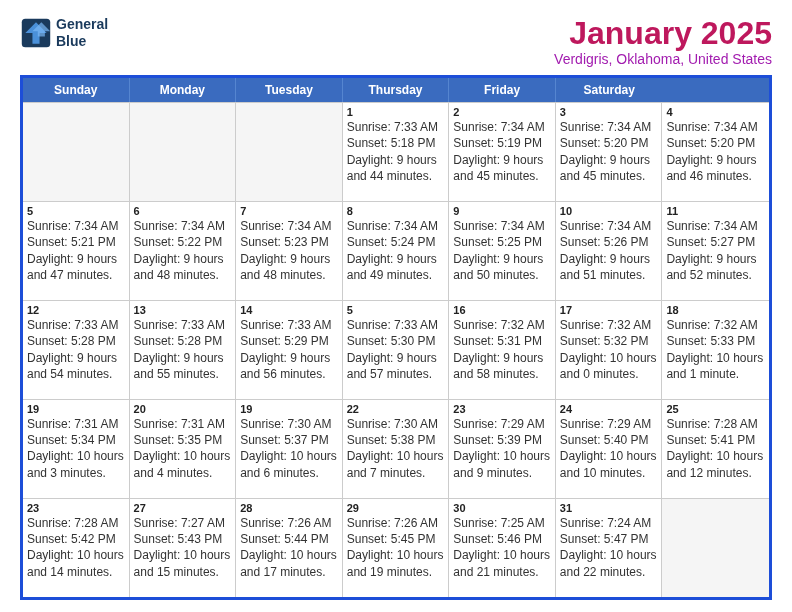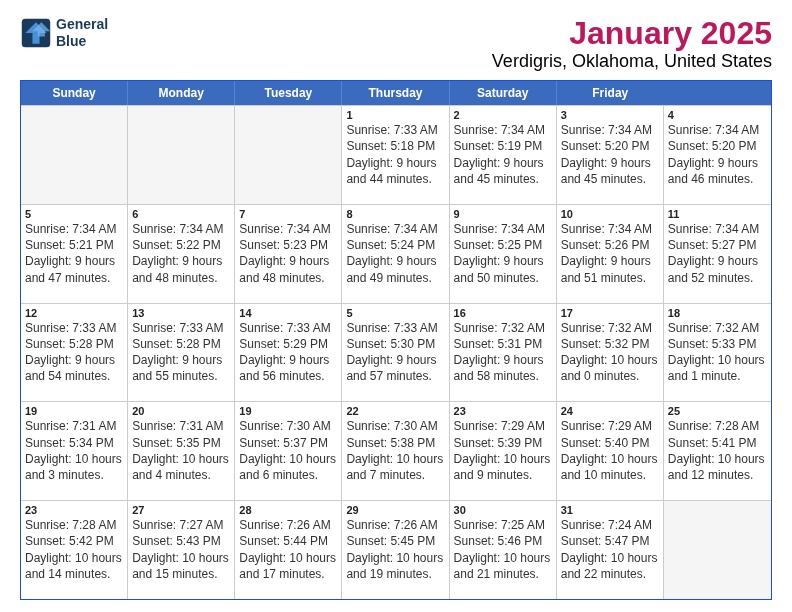--- a/index.html
+++ b/index.html
@@ -41,28 +41,28 @@
     .title-block {
       text-align: right;
     }
     .month-title {
       font-size: 32px;
       font-weight: bold;
       color: #be185d;
       line-height: 1.1;
     }
     .location {
-      font-size: 18px;
-      color: #000000;
+      font-size: 14px;
+      color: #a21caf;
     }
     .calendar {
       flex: 1;
       display: flex;
       flex-direction: column;
-      border: 1px solid #1d4ed8;
+      border: 3px solid #1d4ed8;
     }
     .cal-header {
       display: grid;
       grid-template-columns: repeat(7, 1fr);
       background: #3a6bbf;
     }
     .cal-header-cell {
       color: #fff;
       font-size: 12px;
       font-weight: bold;
@@ -125,22 +125,22 @@
       <div class="location">Verdigris, Oklahoma, United States</div>
     </div>
   </div>
 
   <div class="calendar">
     <div class="cal-header">
     <div class="cal-header-cell">Sunday</div>
         <div class="cal-header-cell">Monday</div>
         <div class="cal-header-cell">Tuesday</div>
         <div class="cal-header-cell">Thursday</div>
+        <div class="cal-header-cell">Friday</div>
         <div class="cal-header-cell">Saturday</div>
-        <div class="cal-header-cell">Friday</div>
       </div>
     <div class="cal-body">
     <div class="cal-row">
           <div class="cal-cell empty"></div>
           <div class="cal-cell empty"></div>
           <div class="cal-cell empty"></div>
           <div class="cal-cell">
             <div class="day-num">1</div>
             <div class="cell-text">Sunrise: 7:33 AM<br>Sunset: 5:18 PM<br>Daylight: 9 hours and 44 minutes.</div>
           </div>

